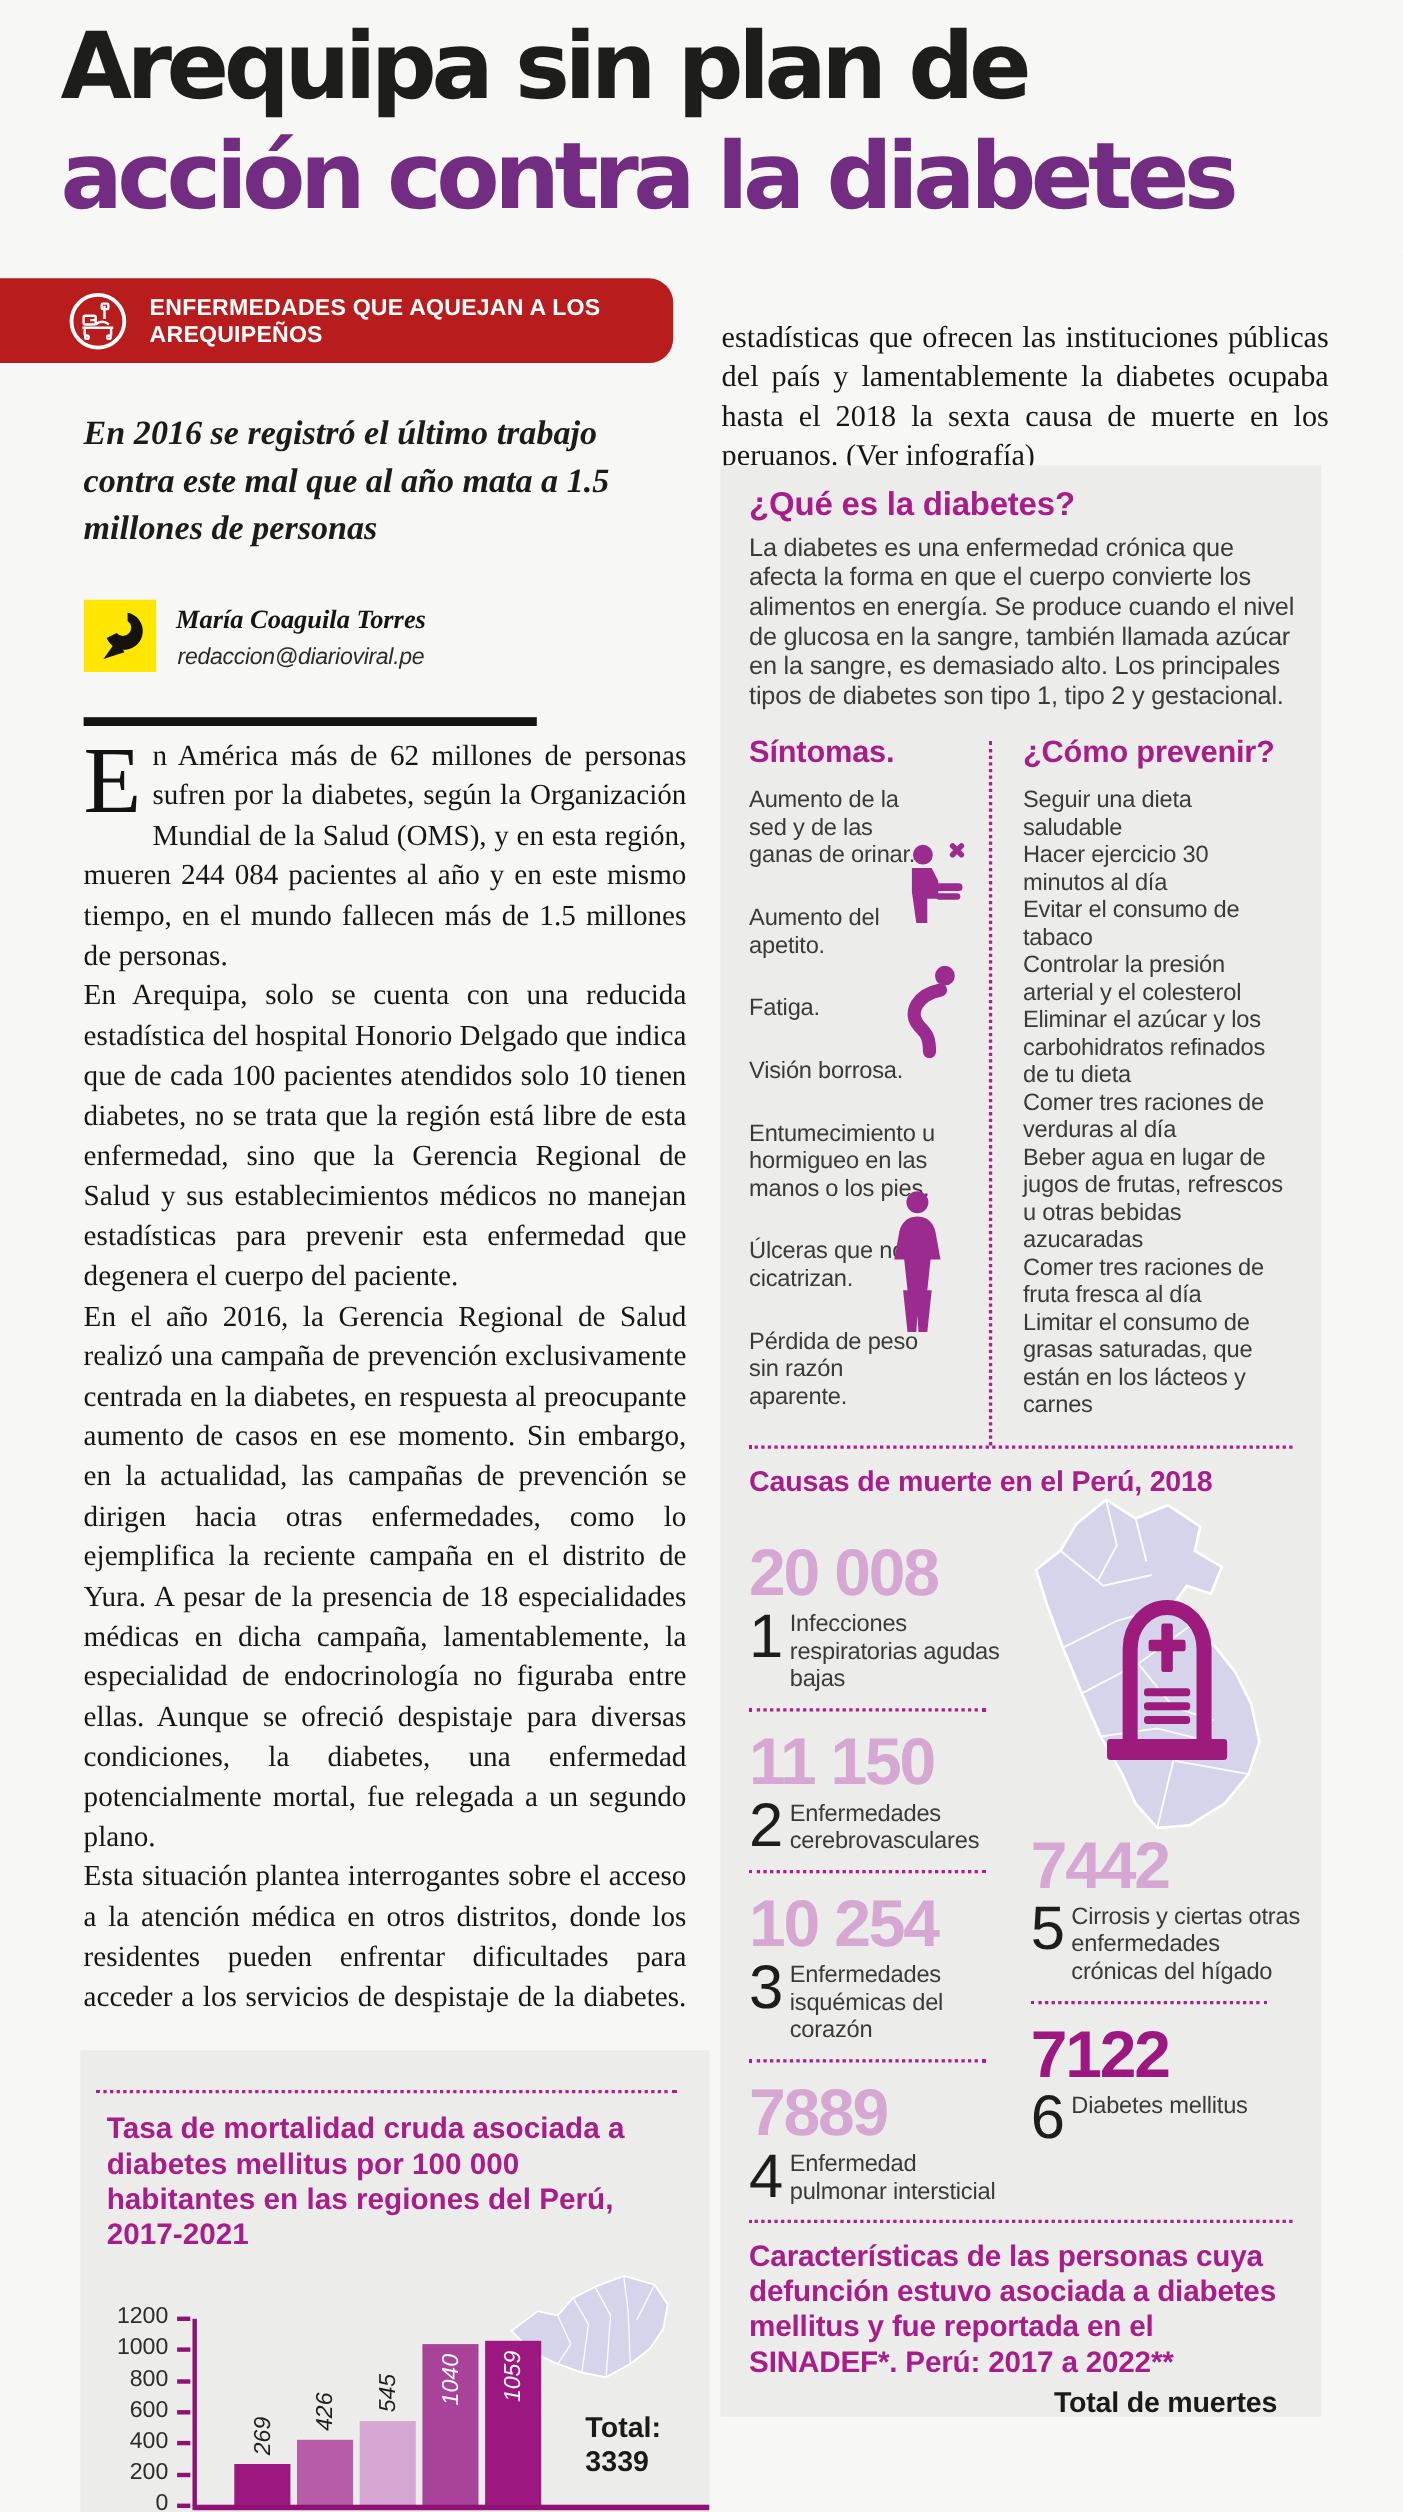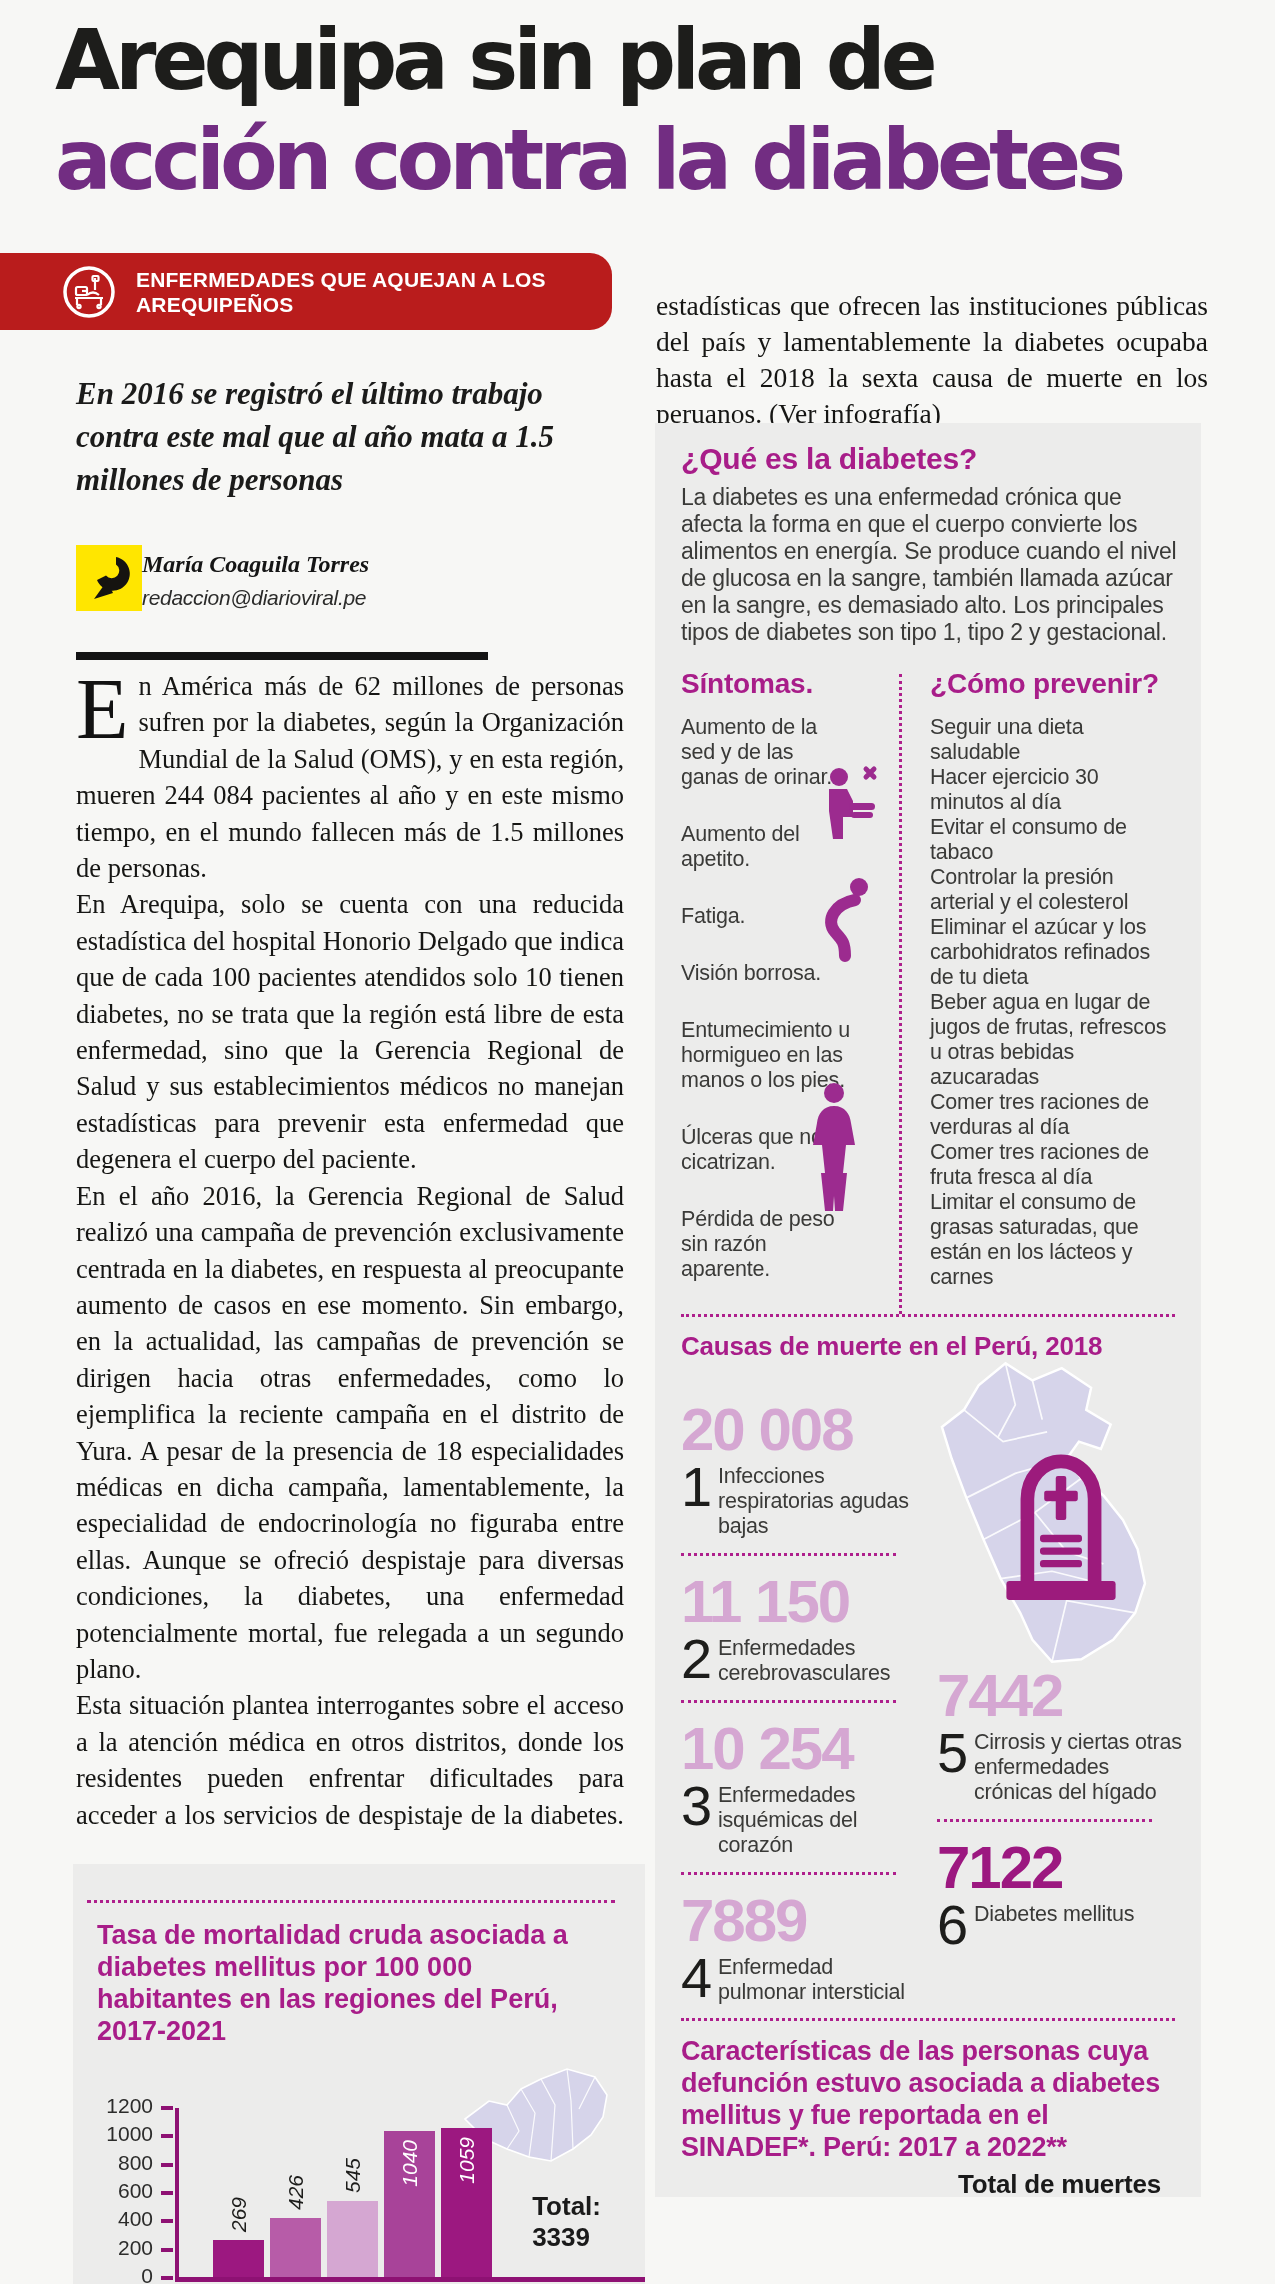--- a/index.html
+++ b/index.html
@@ -17,21 +17,21 @@
     border-radius:0 22px 22px 0;display:flex;align-items:center;}
   .badge-icon{margin-left:62px;width:54px;height:54px;flex:0 0 54px;}
   .badge-text{margin-left:20px;color:#fff;font-weight:800;font-size:21px;line-height:25px;letter-spacing:.2px;}
 
   
   .standfirst{position:absolute;left:76px;top:372px;width:480px;
     font-family:"Liberation Serif",serif;font-style:italic;font-weight:700;
     font-size:31px;line-height:43px;color:#1b1b1a;}
   .author{position:absolute;left:76px;top:545px;display:flex;align-items:flex-start;}
   .author-logo{width:66px;height:66px;flex:0 0 66px;}
-  .author-meta{padding-top:6px;}
+  .author-meta{margin-left:18px;padding-top:6px;text-align:center;}
   .author-name{font-family:"Liberation Serif",serif;font-style:italic;font-weight:700;font-size:24px;color:#151515;}
   .author-email{margin-top:8px;font-style:italic;font-size:21px;color:#2b2b2a;letter-spacing:-.3px;}
   .rule{position:absolute;left:76px;top:652px;width:412px;height:8px;background:#141414;}
   .article{position:absolute;left:76px;top:668px;width:548px;height:1168px;overflow:hidden;
     font-family:"Liberation Serif",serif;font-size:26.5px;line-height:36.4px;color:#161614;
     text-align:justify;hyphens:auto;-webkit-hyphens:auto;}
   .article p{margin:0;}
   .dropcap{float:left;font-size:86px;line-height:70px;padding:6px 10px 0 0;color:#121212;}
 
   .lead-right{position:absolute;left:656px;top:288px;width:552px;height:138px;overflow:hidden;
@@ -193,22 +193,22 @@
         </div>
         <div class="divider-v"></div>
         <div class="prev-col">
           <div class="prev-h mag-h">¿Cómo prevenir?</div>
           <div id="prevention-list">
               <div class="prev-item">Seguir una dieta saludable</div>
               <div class="prev-item">Hacer ejercicio 30 minutos al día</div>
               <div class="prev-item">Evitar el consumo de tabaco</div>
               <div class="prev-item">Controlar la presión arterial y el colesterol</div>
               <div class="prev-item">Eliminar el azúcar y los carbohidratos refinados de tu dieta</div>
+              <div class="prev-item">Comer tres raciones de verduras al día</div>
               <div class="prev-item">Beber agua en lugar de jugos de frutas, refrescos u otras bebidas azucaradas</div>
-              <div class="prev-item">Comer tres raciones de verduras al día</div>
               <div class="prev-item">Comer tres raciones de fruta fresca al día</div>
               <div class="prev-item">Limitar el consumo de grasas saturadas, que están en los lácteos y carnes</div>
             </div>
         </div>
       </div>
 
       <div class="dotted-h"></div>
 
       <div class="causes-h mag-h">Causas de muerte en el Perú, 2018</div>
 

